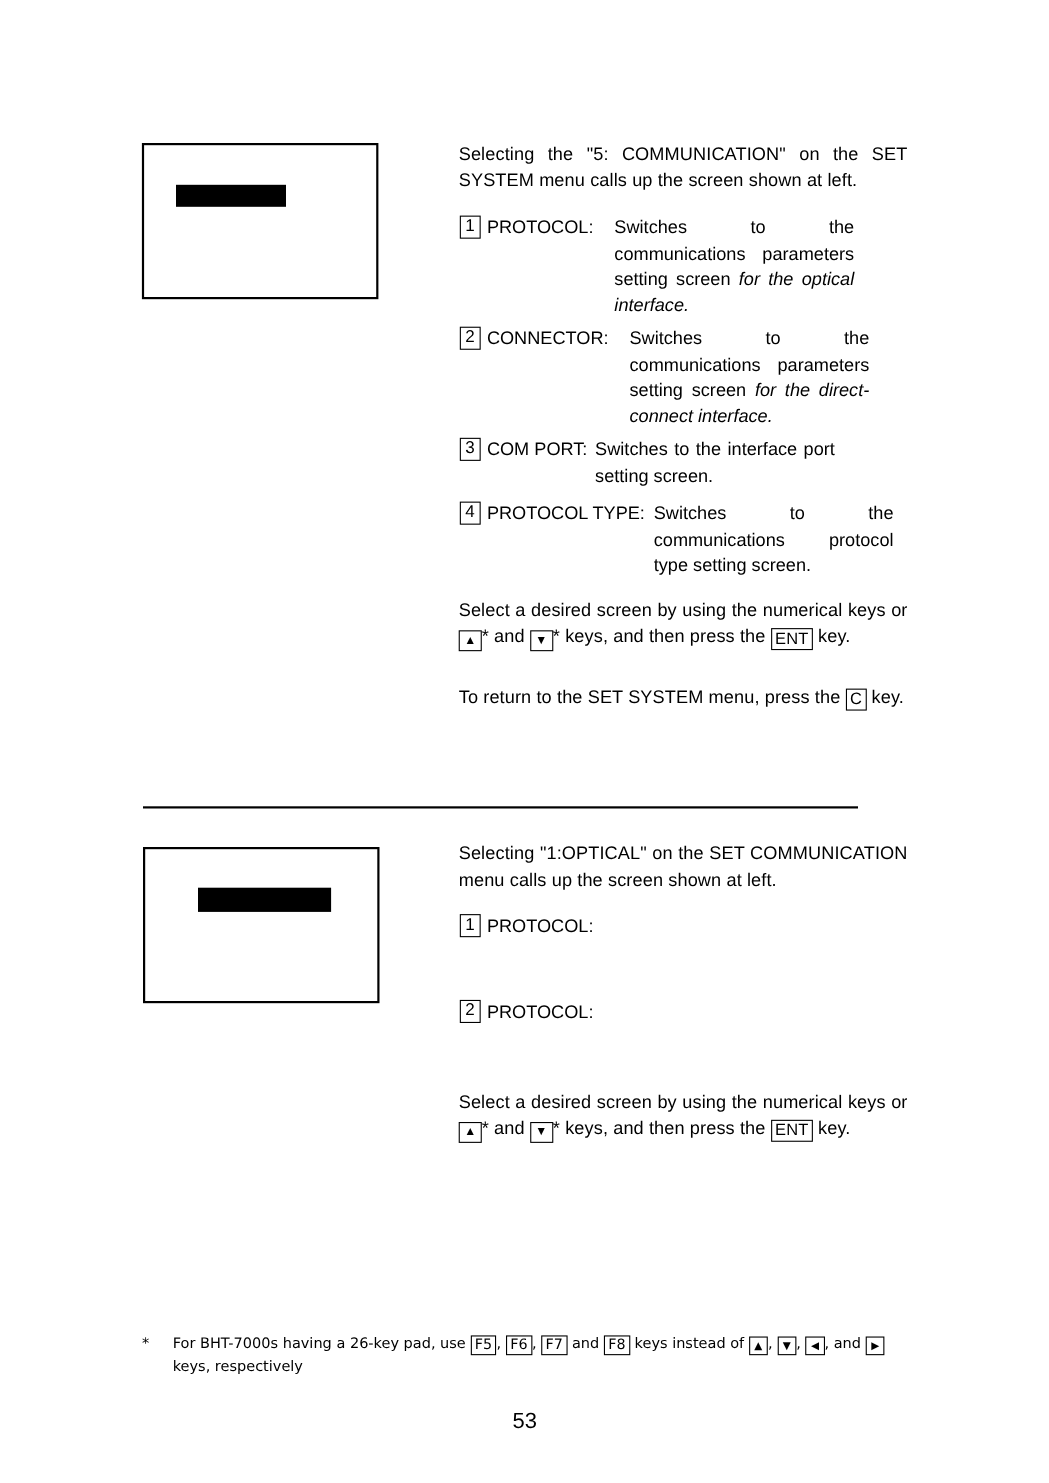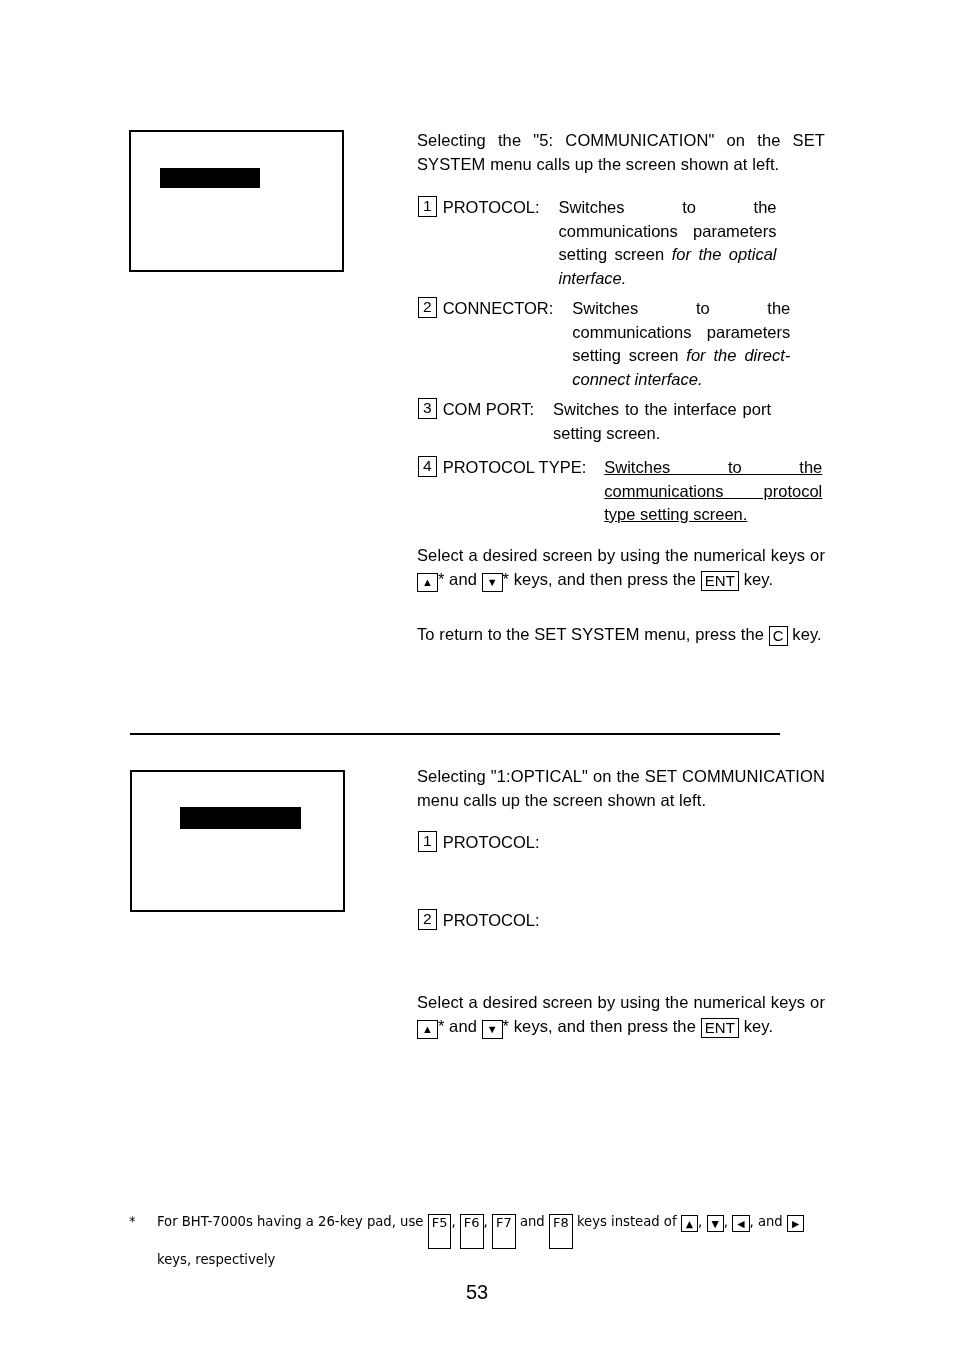--- a/index.html
+++ b/index.html
@@ -86,21 +86,21 @@
   }
   .key.glyph {
     font-size: 11px;
     padding: 1px 4px 2px 4px;
     line-height: 14px;
     letter-spacing: 0;
   }
   .key.small {
     font-size: 13px;
     line-height: 15px;
-    padding: 0px 3px 18px 3px;
+    padding: 0px 3px 1px 3px;
     vertical-align: -1px;
   }
   .key.small.glyph {
     font-size: 9.5px;
     line-height: 13px;
     padding: 1px 4px 1px 4px;
   }
 
   
   .rule {
@@ -156,29 +156,29 @@
       <span class="term-text">CONNECTOR:</span>
     </span>
     <span class="defdesc" style="width:218px; margin-left:19px;"><span>Switches to the communications parameters setting screen </span><i>for the direct-connect interface.</i></span>
   </div>
 
   <div class="defrow" style="left:418px; top:398px; width:410px;">
     <span class="defterm">
       <span class="key num">3</span>
       <span class="term-text">COM PORT:</span>
     </span>
-    <span class="defdesc" style="width:218px; margin-left:19px;"><span>Switches to the interface port setting screen.</span><i></i></span>
+    <span class="defdesc" style="width:218px; margin-left:7px;"><span>Switches to the interface port setting screen.</span><i></i></span>
   </div>
 
   <div class="defrow" style="left:418px; top:456px; width:410px;">
     <span class="defterm">
       <span class="key num">4</span>
       <span class="term-text">PROTOCOL TYPE:</span>
     </span>
-    <span class="defdesc" style="width:218px; margin-left:18px;text-decoration:underline;"><span>Switches to the communications protocol type setting screen.</span><i></i></span>
+    <span class="defdesc" style="width:218px; margin-left:8px;"><span>Switches to the communications protocol type setting screen.</span><i></i></span>
   </div>
 
   <div class="para" style="left:417px; top:544px; width:408px;"><span>Select a desired screen by using the numerical keys or</span> <span class="key glyph">▲</span><span>*</span> <span>and</span> <span class="key glyph">▼</span><span>*</span> <span>keys, and then press the</span> <span class="key">ENT</span> <span>key.</span></div>
 
   <div class="para nojust" style="left:417px; top:623px; width:408px;"><span>To return to the SET SYSTEM menu, press the</span> <span class="key">C</span> <span>key.</span></div>
 
   <div class="rule" style="left:130px; top:733px; width:650px; height:2px;"></div>
 
   <div class="lcd" style="left:130px; top:770px; width:215px; height:142px;">
     <div class="lcd-bar" style="left:48px; top:35px; width:121px; height:22px;"></div>

